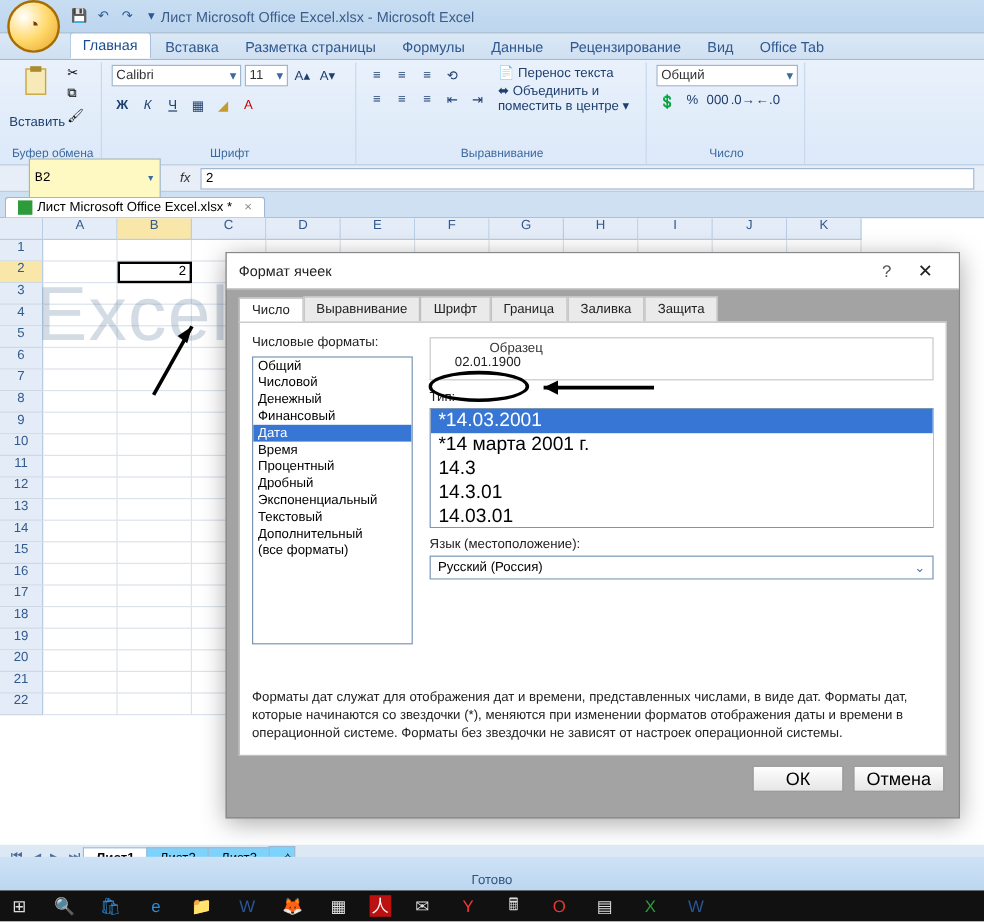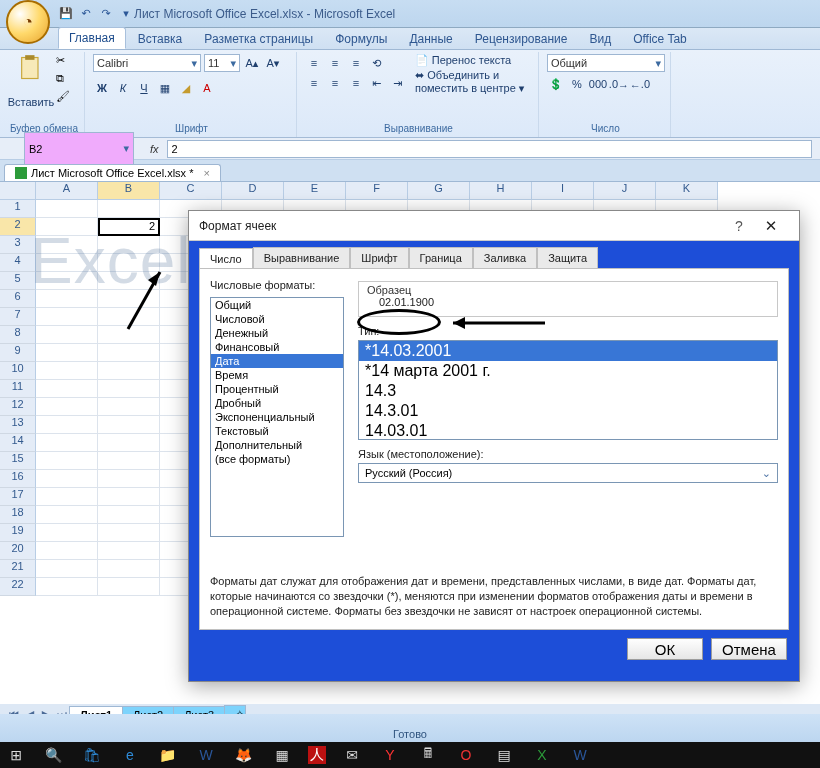--- a/index.html
+++ b/index.html
@@ -27,21 +27,21 @@
   .bigbtn .i { width:28px; height:28px; }
   .stacked { display:flex; flex-direction:column; gap:2px; justify-content:space-around; }
   .stacked .smicon { width:16px; height:16px; display:inline-block; }
   .combo { height:18px; border:1px solid #9eb6d2; background:#fff; display:flex; align-items:center; padding:0 3px; font-size:11px; color:#333; }
   .combo .dd { margin-left:auto; color:#3c6aa0; }
   .iconrow { display:flex; gap:3px; }
   .ico { width:18px; height:18px; border:1px solid transparent; display:inline-flex; align-items:center; justify-content:center; color:#1f3f6e; }
 
   
   .fbar { height:22px; display:flex; align-items:center; background:#e7eef8; border-bottom:1px solid #b8cde5; }
-  .namebox { width:110px; border:1px solid #9eb6d2; background:#f0abfc; height:34px; margin-left:24px; display:flex; align-items:center; padding:0 4px; }
+  .namebox { width:110px; border:1px solid #9eb6d2; background:#fef9c3; height:34px; margin-left:24px; display:flex; align-items:center; padding:0 4px;font-family:Liberation Mono, monospace; }
   .fx { margin-left:16px; font-style:italic; color:#333; }
   .fvalue { margin-left:8px; border:1px solid #9eb6d2; background:#fff; height:18px; flex:1; margin-right:8px; padding:0 4px; display:flex; align-items:center; }
 
   
   .wbtab { height:22px; background:#cfe0f2; display:flex; align-items:flex-end; padding-left:4px; border-bottom:1px solid #9fb8d4; }
   .wbtab .t { background:#fff; border:1px solid #9eb6d2; border-bottom:none; padding:2px 10px; font-size:11px; display:flex; align-items:center; gap:4px; border-radius:3px 3px 0 0; }
   .wbtab .t .xicn { width:12px; height:12px; background:#2c9b3a; }
 
   
   .grid { position:relative; background:#fff; user-select:none; }
@@ -50,36 +50,36 @@
   .corner { width:36px; height:18px; background:#e4ecf7; border-right:1px solid #b8cde5; border-bottom:1px solid #b8cde5; }
   .ch { width:62px; height:18px; background:#e4ecf7; border-right:1px solid #b8cde5; border-bottom:1px solid #b8cde5; text-align:center; color:#335a8e; }
   .rh { width:36px; height:18px; background:#e4ecf7; border-right:1px solid #b8cde5; border-bottom:1px solid #cfd8e3; text-align:center; color:#335a8e; }
   .cells { position:absolute; left:36px; top:18px; }
   .row { display:flex; }
   .cell { width:62px; height:18px; border-right:1px solid #dce3ec; border-bottom:1px solid #dce3ec; text-align:right; padding-right:3px; }
   .selcell { border:2px solid #000 !important; }
   .sel-row-hdr, .sel-col-hdr { background:#f9e6a9 !important; }
 
   
-  .overlay { position:absolute; left:188px; top:210px; width:612px; height:472px; background:#1d4ed8; border:1px solid #888; box-shadow:0 4px 20px rgba(0,0,0,0.35); }
+  .overlay { position:absolute; left:188px; top:210px; width:612px; height:472px; background:#a3a3a3; border:1px solid #888; box-shadow:0 4px 20px rgba(0,0,0,0.35); }
   .dlg-title { height:30px; display:flex; align-items:center; padding:0 10px; background:#fff; border-bottom:1px solid #ccc; }
   .dlg-title .tt { font-size:12px; color:#222; }
   .dlg-title .help { margin-left:auto; width:28px; text-align:center; color:#555; font-size:14px; }
   .dlg-title .close { width:36px; text-align:center; color:#222; font-size:15px; }
   .dlg-tabs { display:flex; padding:6px 10px 0 10px; gap:0; }
   .dlg-tabs .dt { padding:4px 10px; border:1px solid #c0c0c0; border-bottom:none; background:#eaeaea; font-size:11px; color:#222; }
   .dlg-tabs .dt.active { background:#fff; position:relative; top:1px; }
   .dlg-body { margin:0 10px 8px 10px; border:1px solid #c0c0c0; background:#fff; padding:10px; height:362px; position:relative; }
   .dlg-body .lbl { font-size:11px; color:#222; margin-bottom:3px; }
   .fmt-list { position:absolute; left:10px; top:28px; width:134px; height:240px; border:1px solid #7a96b4; background:#fff; overflow:auto; font-size:11px; }
   .fmt-list .it { padding:1px 4px; }
   .fmt-list .it.sel { background:#3876d6; color:#fff; }
   .sample-area { position:absolute; left:158px; top:12px; right:10px; }
   .sample-box { border:1px solid #c8c8c8; height:36px; padding:2px 8px; }
-  .sample-box .s1 { font-size:11px; color:#333; }
+  .sample-box .s1 { font-size:11px; color:#333;margin-left:41px; }
   .sample-box .s2 { font-size:11px; color:#222; padding-left:12px; }
   .type-list { border:1px solid #7a96b4; height:100px; background:#fff; overflow-y:scroll; font-size:16px; margin-top:2px; }
   .type-list .it { padding:1px 6px; }
   .type-list .it.sel { background:#3876d6; color:#fff; }
   .lang-combo { border:1px solid #7a96b4; height:20px; display:flex; align-items:center; padding:0 6px; font-size:11px; margin-top:2px; background:#fff; }
   .lang-combo .dd { margin-left:auto; color:#5076a7; }
   .desc { position:absolute; left:10px; right:25px; bottom:10px; font-size:11px; color:#222; line-height:1.35; }
   .dlg-buttons { display:flex; justify-content:flex-end; gap:8px; padding:0 12px 10px 0; }
   .btn { min-width:76px; height:22px; border:1px solid #9c9c9c; background:linear-gradient(#fefefe,#e6e6e6); font-size:15px; }
 

